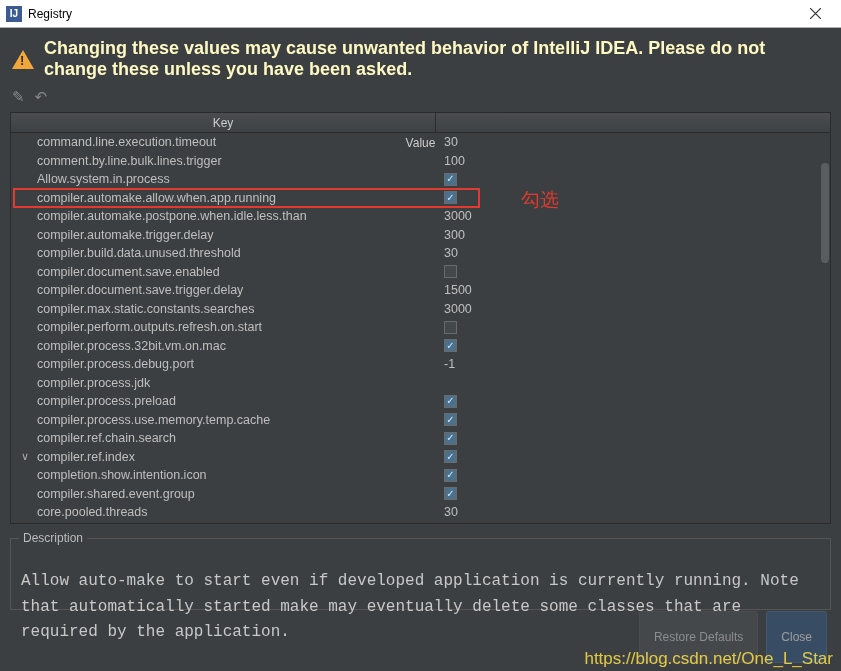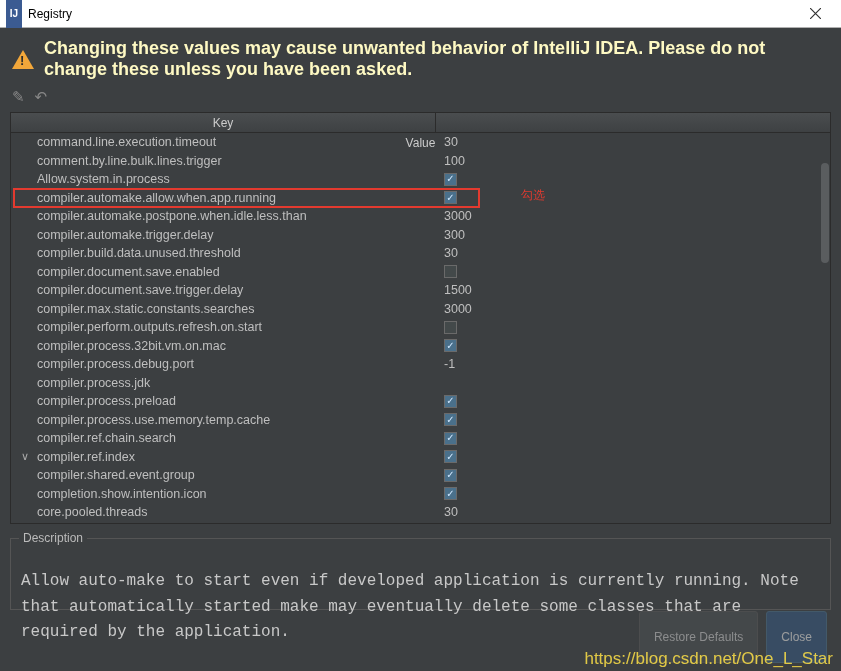--- a/index.html
+++ b/index.html
@@ -16,21 +16,21 @@
   .titlebar {
     background: #ffffff;
     color: #000;
     height: 28px;
     display: flex;
     align-items: center;
     padding: 0 6px;
     border-bottom: 1px solid #b0b0b0;
   }
   .titlebar .app-icon {
-    width: 16px; height: 28px;
+    width: 16px; height: 16px;
     background: #3b5b92;
     display: inline-flex;
     align-items: center; justify-content: center;
     color: #fff; font-size: 10px; font-weight: bold;
     margin-right: 6px;
   }
   .titlebar .title-text { flex: 1; font-size: 12px; }
   .titlebar .win-close {
     width: 40px; height: 28px;
     display: flex; align-items: center; justify-content: center;
@@ -123,21 +123,21 @@
   .checkbox.checked { background: #4a708b; color: #fff; }
   .checkbox.checked::after { content: "✓"; color: #d0e8ff; font-size: 10px; line-height: 1; }
   .highlight-box {
     position: absolute;
     border: 2px solid #e33a2f;
     pointer-events: none;
   }
   .annotation {
     position: absolute;
     color: #e33a2f;
-    font-size: 12px;
+    font-size: 19px;
     font-family: "SimSun", serif;
   }
   .tree-toggle {
     position: absolute;
     left: 10px;
     color: #aaa;
     font-size: 11px;
   }
   .scrollbar {
     position: absolute;
@@ -317,27 +317,27 @@
           <span class="checkbox checked"></span>
         </div>
       </div>
       <div class="row">
         <div class="cell-key">compiler.ref.index<span class="tree-toggle">∨</span></div>
         <div class="cell-val">
           <span class="checkbox checked"></span>
         </div>
       </div>
       <div class="row">
+        <div class="cell-key">completion.show.intention.icon</div>
+        <div class="cell-val">
+          <span class="checkbox checked"></span>
+        </div>
+      </div>
+      <div class="row">
         <div class="cell-key">compiler.shared.event.group</div>
-        <div class="cell-val">
-          <span class="checkbox checked"></span>
-        </div>
-      </div>
-      <div class="row">
-        <div class="cell-key">completion.show.intention.icon</div>
         <div class="cell-val">
           <span class="checkbox checked"></span>
         </div>
       </div>
       <div class="row">
         <div class="cell-key">core.pooled.threads</div>
         <div class="cell-val">30</div>
       </div>
       <div class="row">
         <div class="cell-key">custom.folding.max.lookup.depth</div>

